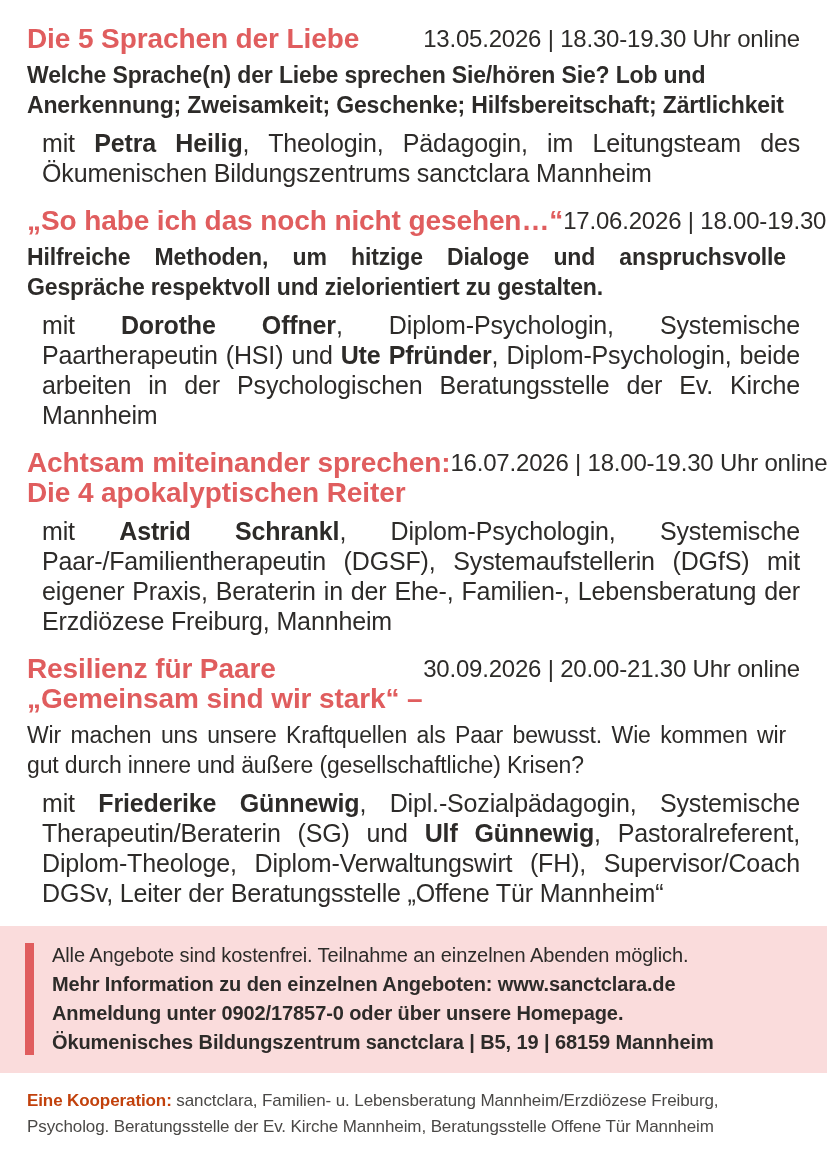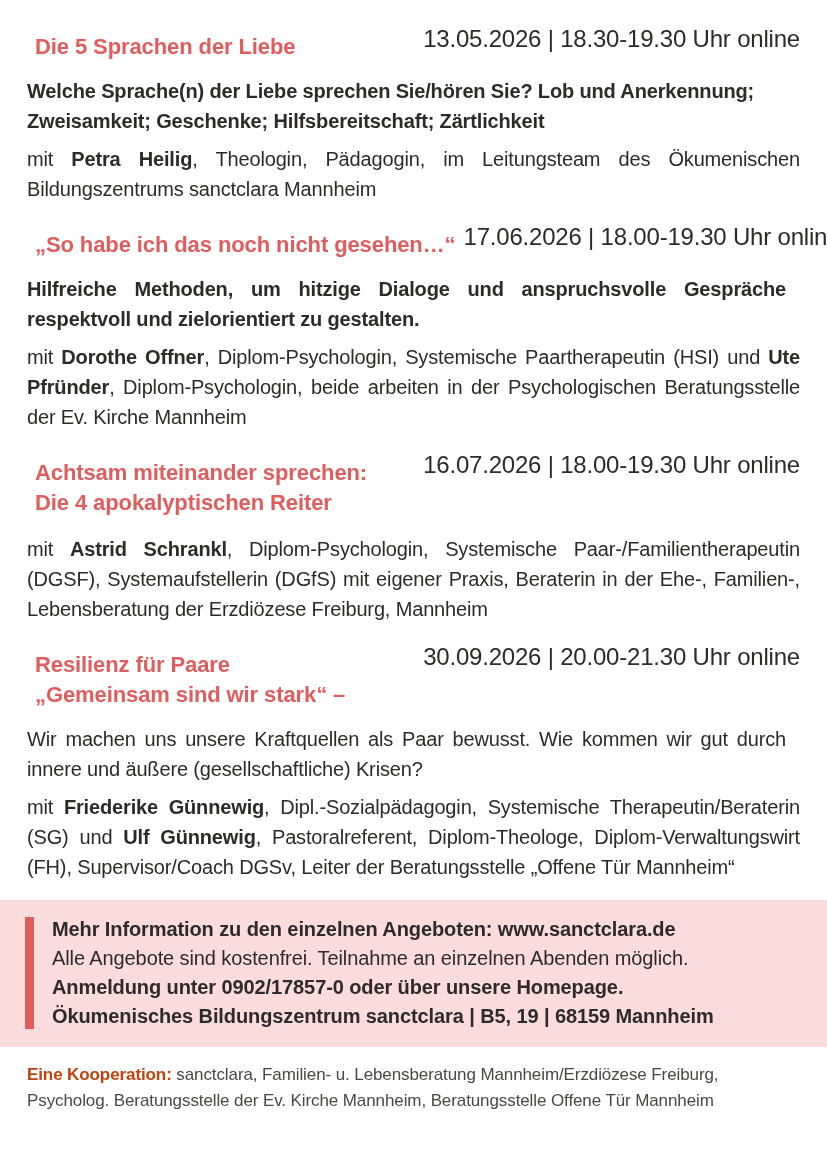--- a/index.html
+++ b/index.html
@@ -14,46 +14,46 @@
   .content {
     padding: 24px 27px 0 27px;
   }
   .event { margin-bottom: 18px; }
   .event-head {
     display: flex;
     justify-content: space-between;
     align-items: flex-start;
   }
   .event-title {
-    margin: 8px;
-    font-size: 22px;
+    margin: 0;
+    font-size: 28px;
     line-height: 30px;
     font-weight: 700;
     color: var(--accent, #e05d5e);
     letter-spacing: -0.1px;
   }
   .title-line { display: block; white-space: nowrap; }
   .title-line:empty { display: none; }
   .event-datetime {
     font-size: 24px;
     line-height: 30px;
     white-space: nowrap;
     letter-spacing: -0.2px;
   }
   .desc {
     margin: 6px 14px 0 0;
-    font-size: 20px;
+    font-size: 23px;
     line-height: 30px;
     letter-spacing: -0.15px;
   }
   .desc.bold-text { font-weight: 700; }
   .desc.justified { text-align: justify; }
   .speakers {
-    margin: 8px 0 0 0;
-    font-size: 20px;
+    margin: 8px 0 0 15px;
+    font-size: 25px;
     line-height: 30px;
     letter-spacing: -0.15px;
     text-align: justify;
   }
   b { font-weight: 700; }
   .info-box {
     width: 827px;
     box-sizing: border-box;
     margin-top: 16px;
     background: var(--pink_background, #fadcdc);
@@ -132,20 +132,20 @@
     </div>
     <p class="desc justified">Wir machen uns unsere Kraftquellen als Paar bewusst. Wie kommen wir gut durch innere und äußere (gesellschaftliche) Krisen?</p>
     <p class="speakers"><span>mit </span><b>Friederike Günnewig</b><span>, Dipl.-Sozialpädagogin, Systemische Therapeutin/Beraterin (SG) und </span><b>Ulf Günnewig</b><span>, Pastoralreferent, Diplom-Theologe, Diplom-Verwaltungswirt (FH), Supervisor/Coach DGSv, Leiter der Beratungsstelle „Of­fene Tür Mannheim“</span></p>
   </section>
 
 </div>
 
 <div class="info-box">
   <div class="info-accent-bar"></div>
   <div class="info-lines">
+    <div class="info-line"><span>Alle Angebote sind kostenfrei. Teilnahme an einzelnen Abenden möglich.</span></div>
     <div class="info-line"><b>Mehr Information zu den einzelnen Angeboten: www.sanctclara.de</b></div>
-    <div class="info-line"><span>Alle Angebote sind kostenfrei. Teilnahme an einzelnen Abenden möglich.</span></div>
     <div class="info-line"><b>Anmeldung unter 0902/17857-0 oder über unsere Homepage.</b></div>
     <div class="info-line spaced"><b>Ökumenisches Bildungszentrum sanctclara | B5, 19 | 68159 Mannheim</b></div>
   </div>
 </div>
 
 <div class="page-footer"><b>Eine Kooperation: </b><span>sanctclara, Familien- u. Lebensberatung Mannheim/Erzdiözese Freiburg, Psycholog. Beratungsstelle der Ev. Kirche Mannheim, Beratungsstelle Offene Tür Mannheim</span></div>
 
 </body></html>

